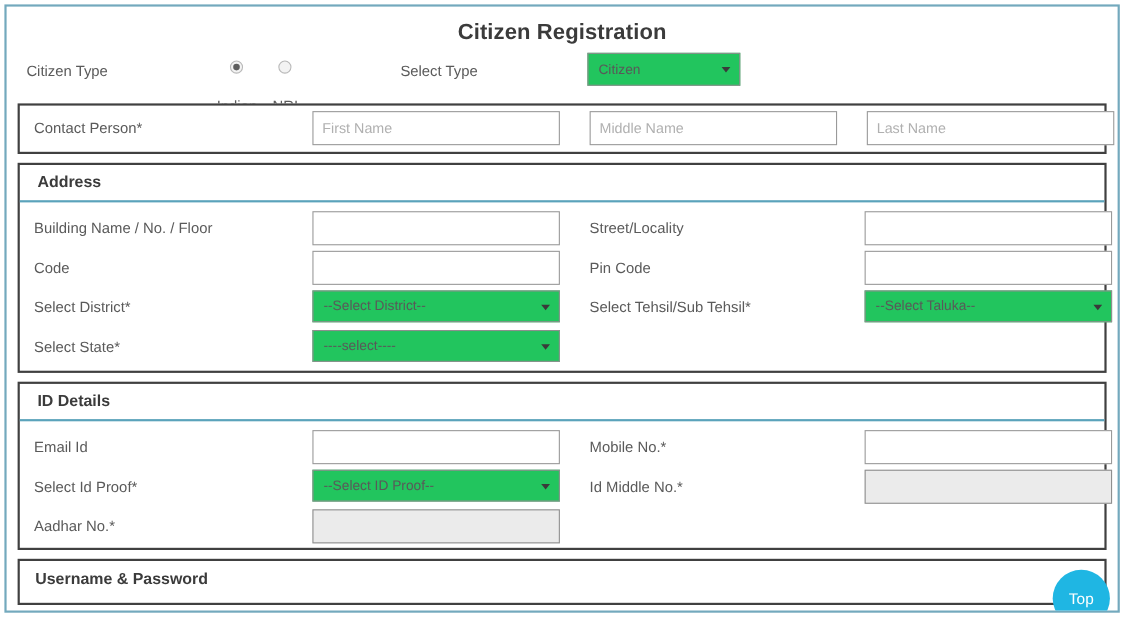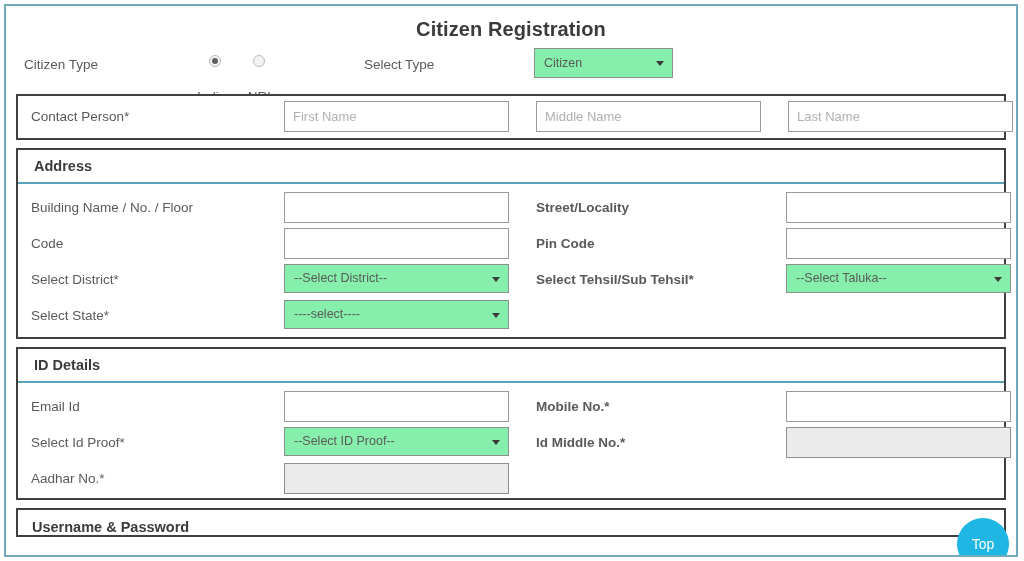--- a/index.html
+++ b/index.html
@@ -133,21 +133,20 @@
   }
   .frow .l-lbl {
     position: absolute;
     left: 13px;
     top: 10px;
   }
   .frow .r-lbl {
     position: absolute;
     left: 518px;
     top: 10px;
-    font-weight: bold;
   }
   .frow .l-ctl {
     position: absolute;
     left: 266px;
     top: 2px;
   }
   .frow .r-ctl {
     position: absolute;
     left: 768px;
     top: 2px;
@@ -177,21 +176,21 @@
     background: #ebebeb;
     border-color: #8f8f8f;
   }
 
   .sel {
     position: relative;
     box-sizing: border-box;
     width: 225px;
     height: 29px;
     border: 1px solid #8e8e8e;
-    background: #86efac;
+    background: #22c55e;
     font-size: 12.5px;
     color: #595959;
     line-height: 27px;
     padding-left: 9px;
     padding-right: 22px;
     white-space: nowrap;
     overflow: hidden;
     text-overflow: ellipsis;
   }
   .sel .caret {
@@ -214,21 +213,21 @@
   
   #panel-contact .panel-body { height: 42px; }
   #panel-contact .nm1 { position: absolute; left: 266px; top: 5px; width: 225px; }
   #panel-contact .nm2 { position: absolute; left: 518px; top: 5px; width: 225px; }
   #panel-contact .nm3 { position: absolute; left: 770px; top: 5px; width: 225px; }
 
   #panel-address .panel-body { height: 147px; padding-top: 6px; }
   #panel-id .panel-body      { height: 109px; padding-top: 6px; }
 
   #panel-userpass { margin-bottom: 0; }
-  #panel-userpass .panel-head { border-bottom: none; height: 25px; line-height: 34px; padding-left: 14px; }
+  #panel-userpass .panel-head { border-bottom: none; height: 38px; line-height: 34px; padding-left: 14px; }
 
   
   #top-button {
     position: absolute;
     left: 951px;
     top: 512px;
     width: 52px;
     height: 52px;
     border-radius: 50%;
     background: #1fb6e3;

